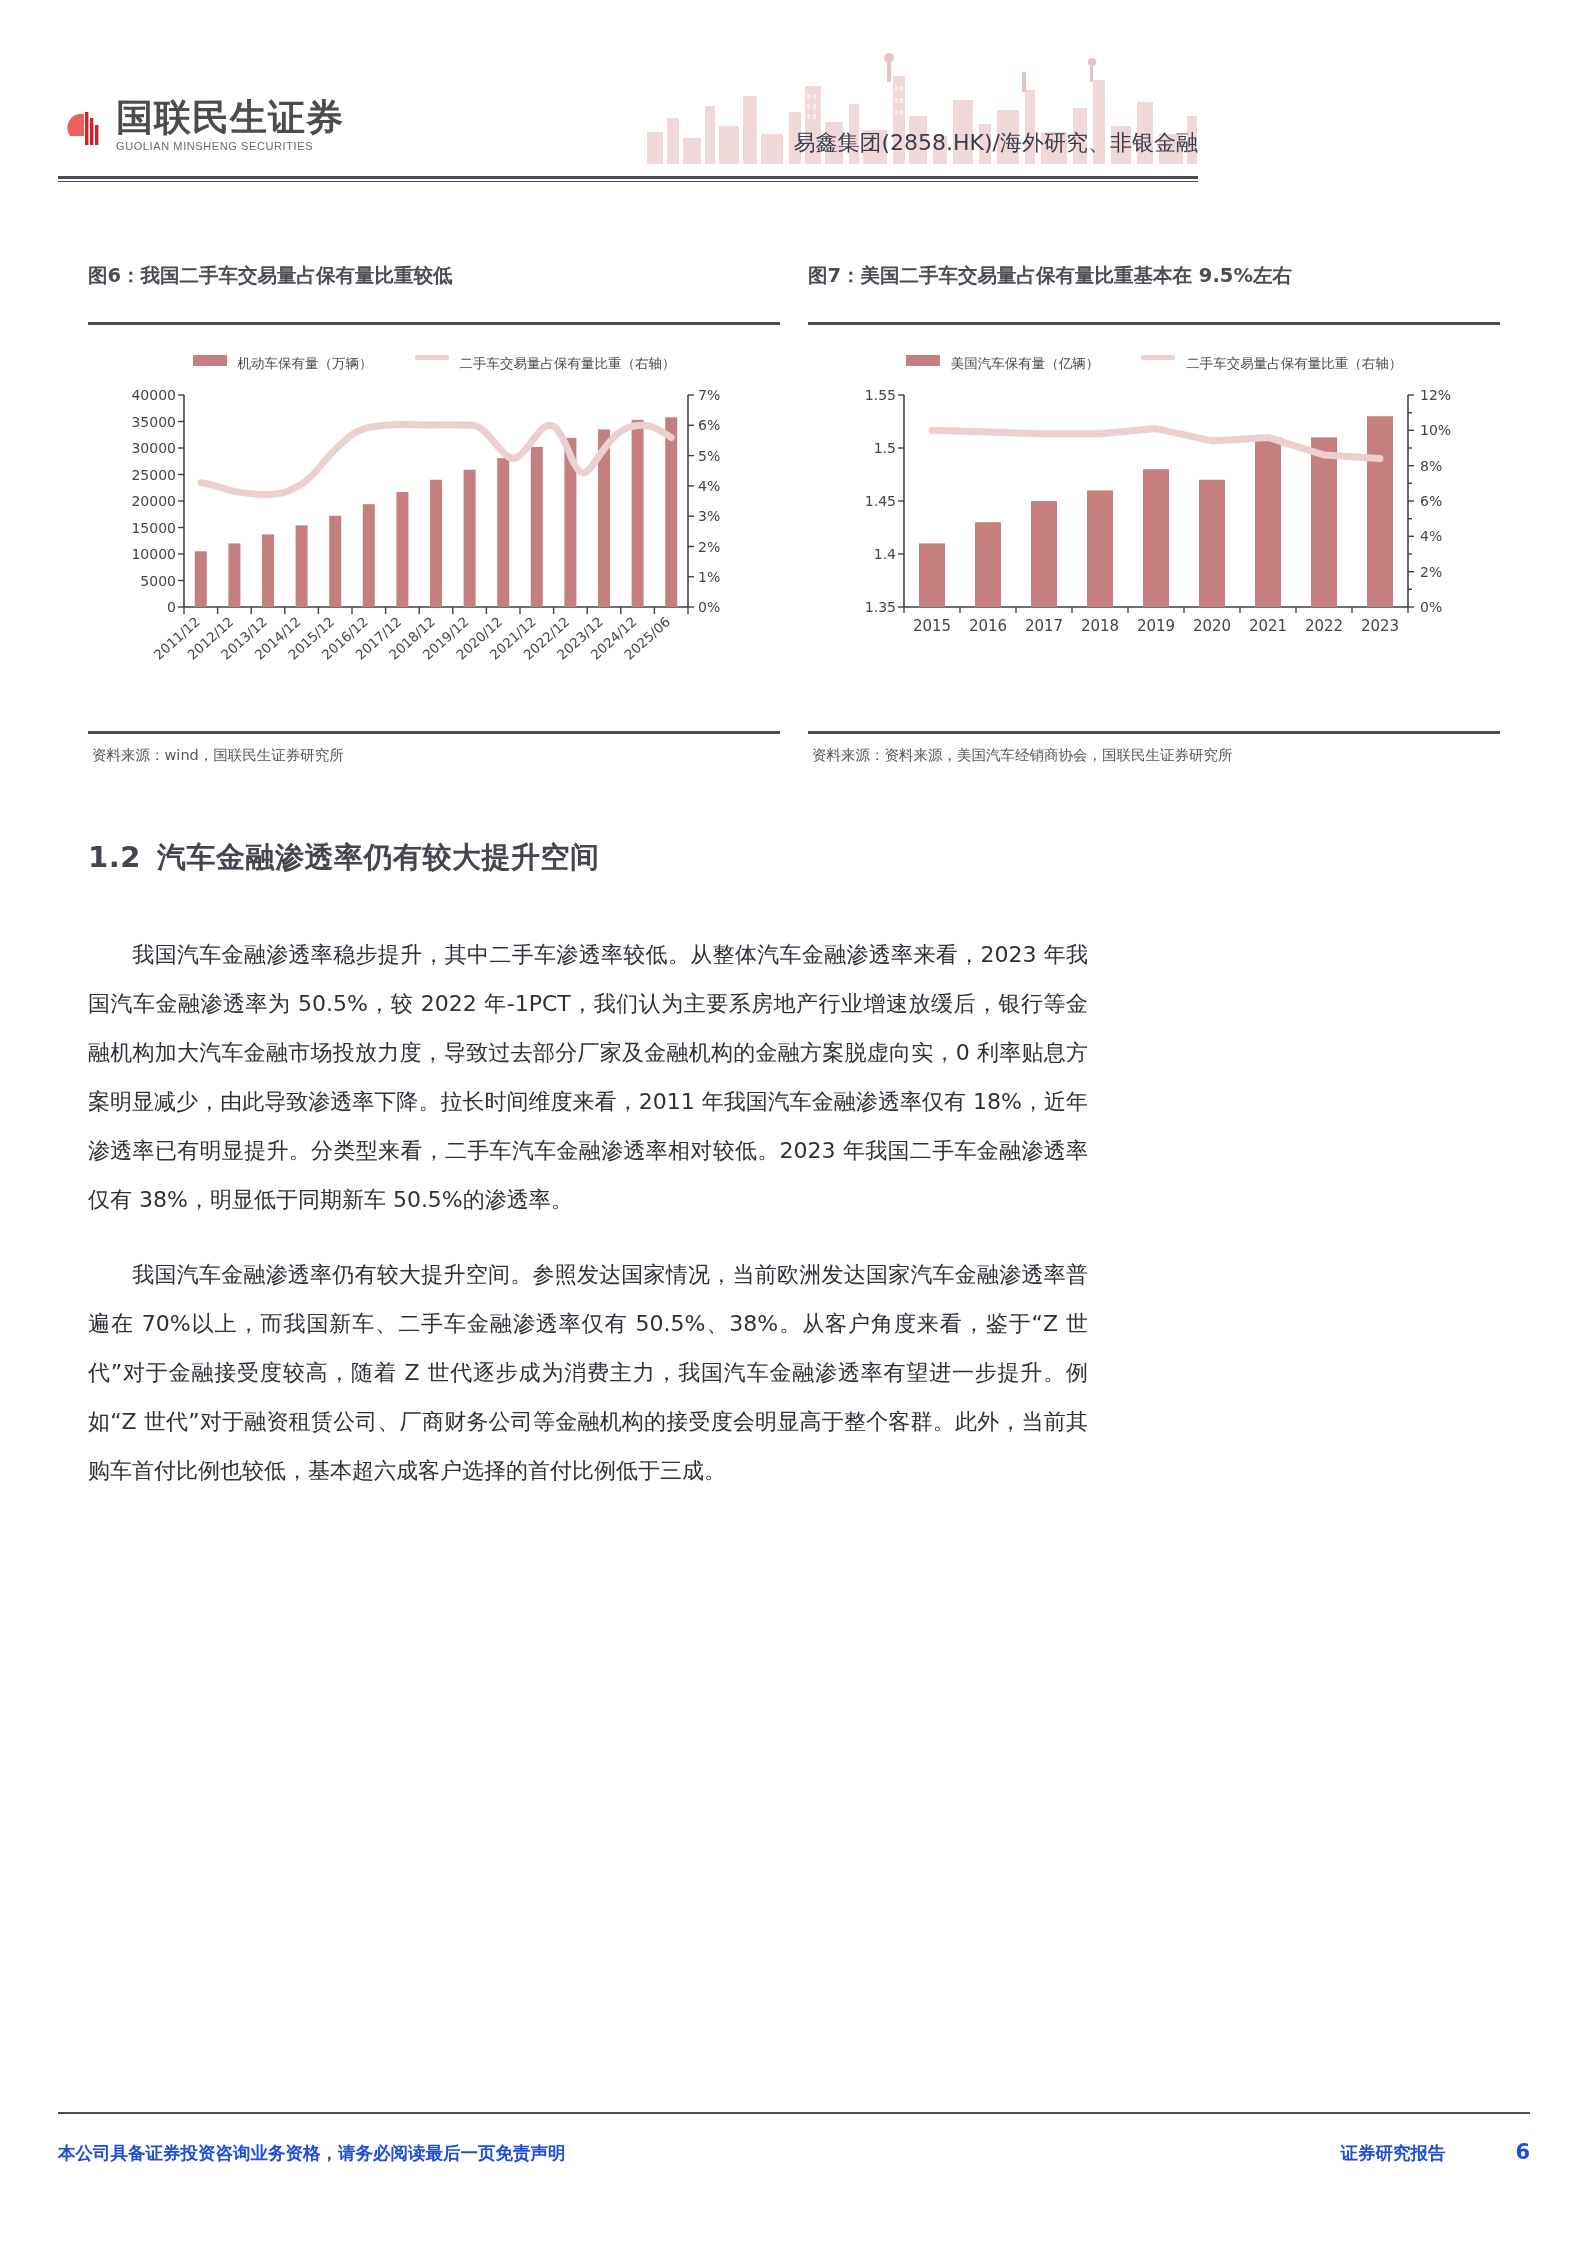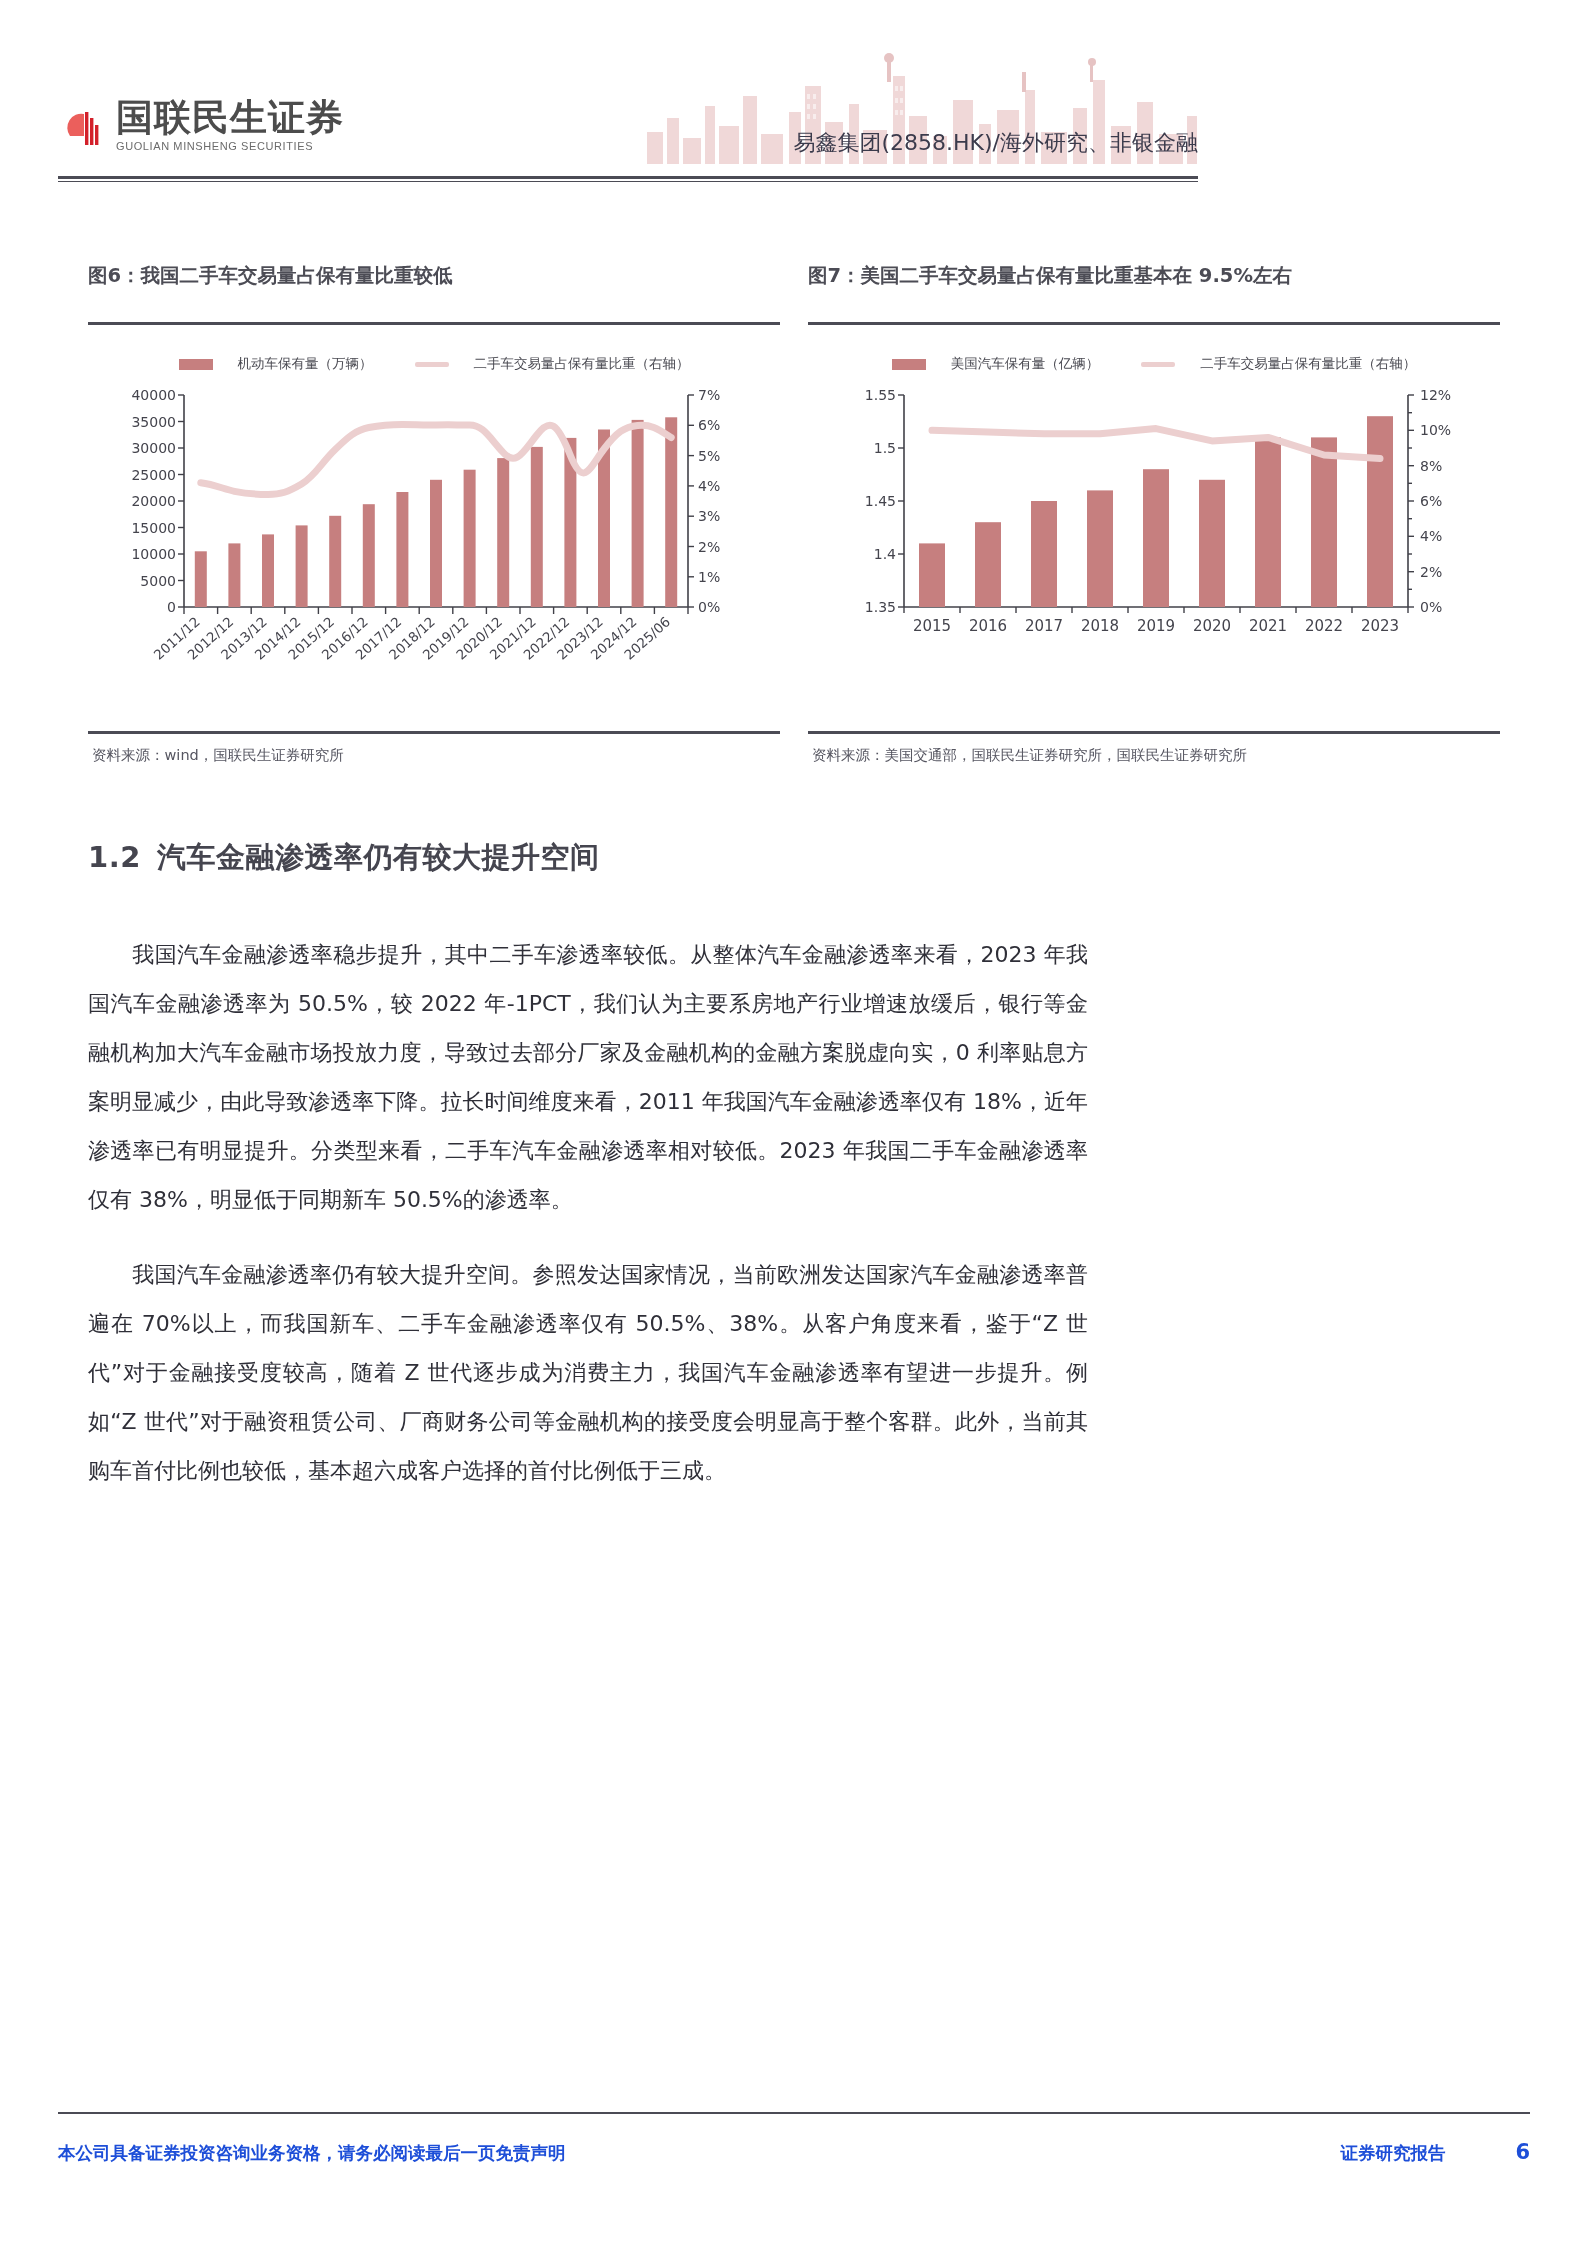--- a/index.html
+++ b/index.html
@@ -111,21 +111,21 @@
     position: relative;
     padding-top: 14px;
   }
   .legend {
     display: flex;
     justify-content: center;
     align-items: center;
     gap: 42px;
     padding: 16px 0 6px 0;
   }
-  .legend-item { display: flex; align-items: center; gap: 25px; }
+  .legend-item { display: flex; gap: 11px; }
   .legend-swatch-bar { width: 34px; height: 11px; background: #c67f7f; }
   .legend-swatch-line { width: 34px; height: 5px; background: #eccfcf; border-radius: 2px; }
   .legend-label {
     font-size: 13.5px;
     color: #4a4a52;
     font-family: "DejaVu Sans", sans-serif;
     white-space: nowrap;
   }
   .plot { position: relative; width: 692px; height: 300px; }
   .plot svg { display: block; }
@@ -522,21 +522,21 @@
               <text x="404" y="252">2020</text>
               <text x="460" y="252">2021</text>
               <text x="516" y="252">2022</text>
               <text x="572" y="252">2023</text>
             </g>
           </svg>
         </div>
       </div>
 
       <div class="fig-source-rule"></div>
-      <div class="fig-source">资料来源：美国交通部，国联民生证券研究所，国联民生证券研究所</div>
+      <div class="fig-source">资料来源：资料来源，美国汽车经销商协会，国联民生证券研究所</div>
     </div>
   </div>
 
   <div class="section-head">
     <span class="num">1.2</span><span>汽车金融渗透率仍有较大提升空间</span>
   </div>
 
   <div class="body-copy">
     <p class="para">
       <span class="indent"></span><span class="lead">我国汽车金融渗透率稳步提升，其中二手车渗透率较低。</span><span>从整体汽车金融渗透率来看，2023 年我国汽车金融渗透率为 50.5%，较 2022 年-1PCT，我们认为主要系房地产行业增速放缓后，银行等金融机构加大汽车金融市场投放力度，导致过去部分厂家及金融机构的金融方案脱虚向实，0 利率贴息方案明显减少，由此导致渗透率下降。拉长时间维度来看，2011 年我国汽车金融渗透率仅有 18%，近年渗透率已有明显提升。分类型来看，二手车汽车金融渗透率相对较低。2023 年我国二手车金融渗透率仅有 38%，明显低于同期新车 50.5%的渗透率。</span>

